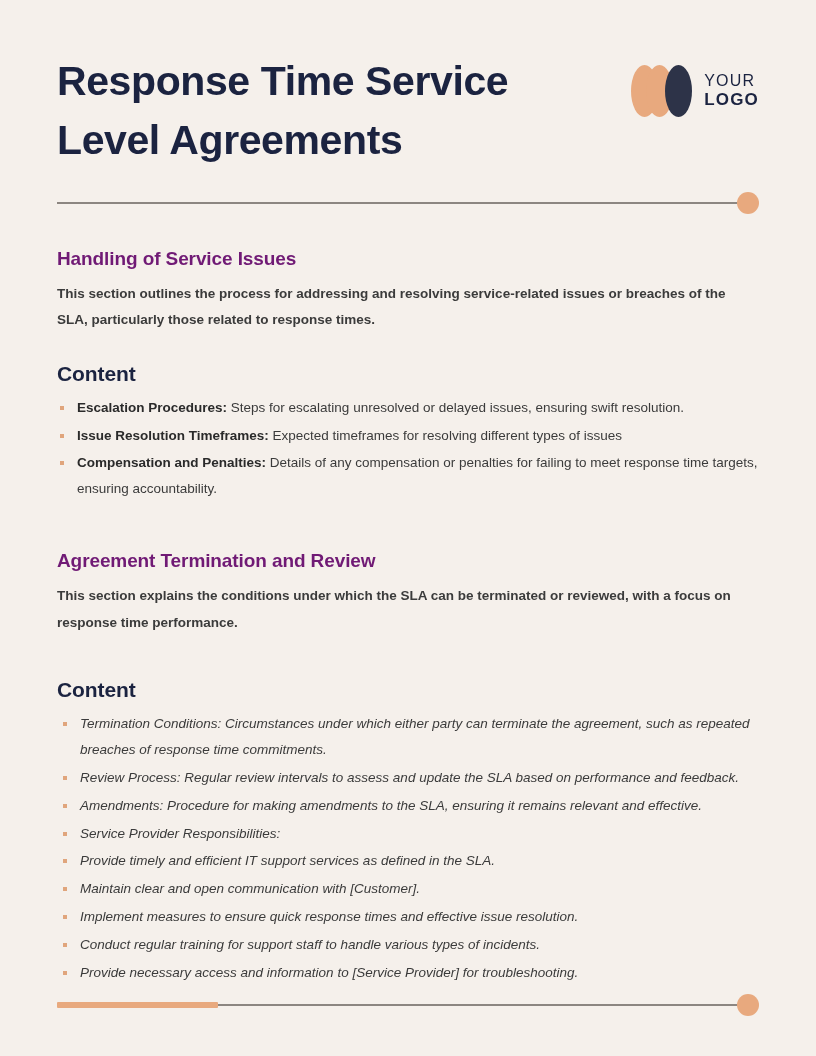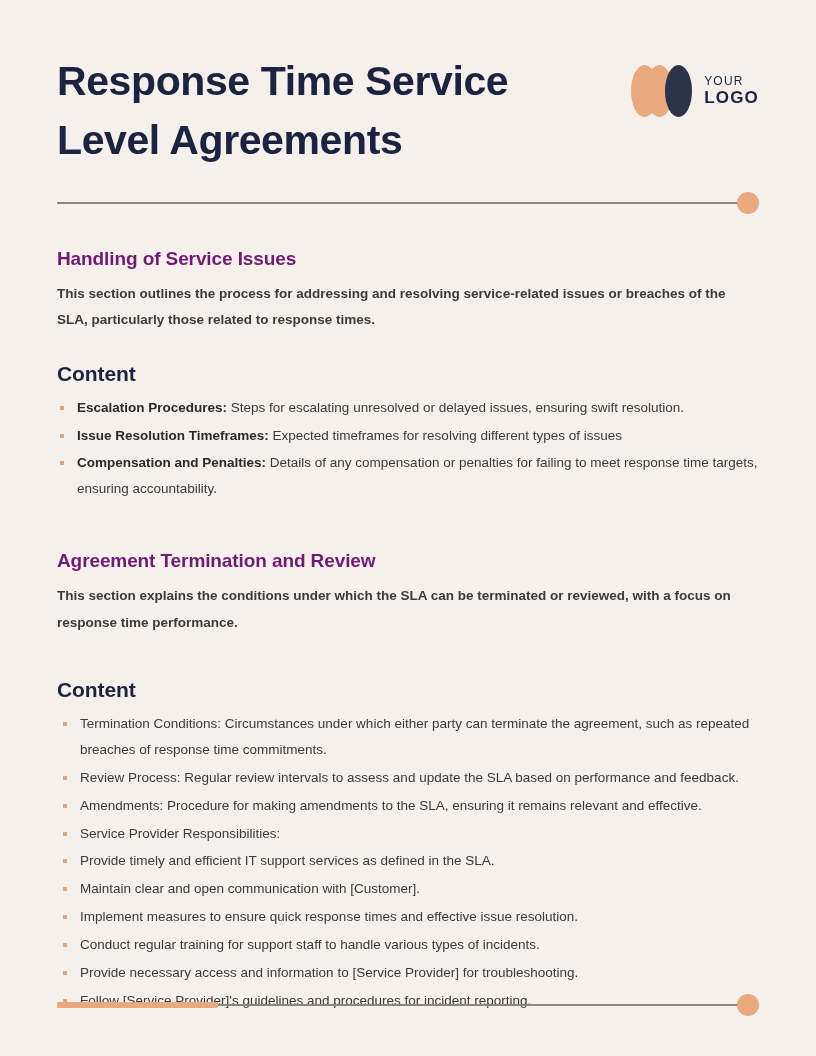--- a/index.html
+++ b/index.html
@@ -67,21 +67,21 @@
   }
   .logo-mark .ell-a { left: 0px;  background: #E8A97E; }
   .logo-mark .ell-b { left: 15px; background: #E8A97E; }
   .logo-mark .ell-c { left: 34px; background: #2D3348; }
 
   .logo-text {
     color: #1B2340;
     line-height: 1.18;
   }
   .logo-text .lt-1 {
-    font-size: 12px;
+    font-size: 16px;
     font-weight: normal;
     letter-spacing: 1.2px;
     display: block;
   }
   .logo-text .lt-2 {
     font-size: 17px;
     font-weight: bold;
     letter-spacing: 1.2px;
     display: block;
   }
@@ -171,20 +171,21 @@
     content: "";
     position: absolute;
     left: 3px;
     top: 11px;
     width: 4px;
     height: 4px;
     background: #E0A57C;
   }
   ul.bullets.indented li {
     padding-left: 23px;
+    font-style: italic;
   }
   ul.bullets.indented li::before {
     left: 6px;
   }
   ul.bullets li b {
     font-weight: bold;
     color: #2A2A2A;
   }
 
   .block-gap-1 { height: 28px; }
@@ -242,21 +243,20 @@
       <ul class="bullets indented" id="list-1">
           <li><span>Termination Conditions: Circumstances under which either party can terminate the agreement, such as repeated breaches of response time commitments.</span></li>
           <li><span>Review Process: Regular review intervals to assess and update the SLA based on performance and feedback.</span></li>
           <li><span>Amendments: Procedure for making amendments to the SLA, ensuring it remains relevant and effective.</span></li>
           <li><span>Service Provider Responsibilities:</span></li>
           <li><span>Provide timely and efficient IT support services as defined in the SLA.</span></li>
           <li><span>Maintain clear and open communication with [Customer].</span></li>
           <li><span>Implement measures to ensure quick response times and effective issue resolution.</span></li>
           <li><span> Conduct regular training for support staff to handle various types of incidents.</span></li>
           <li><span>Provide necessary access and information to [Service Provider] for troubleshooting.</span></li>
-          <li><span>Follow [Service Provider]'s guidelines and procedures for incident reporting.</span></li>
         </ul>
     </section>
 
   </div>
 
   <div class="divider" id="divider-bottom">
     <span class="line"></span>
     <span class="seg"></span>
     <span class="knob"></span>
   </div>

